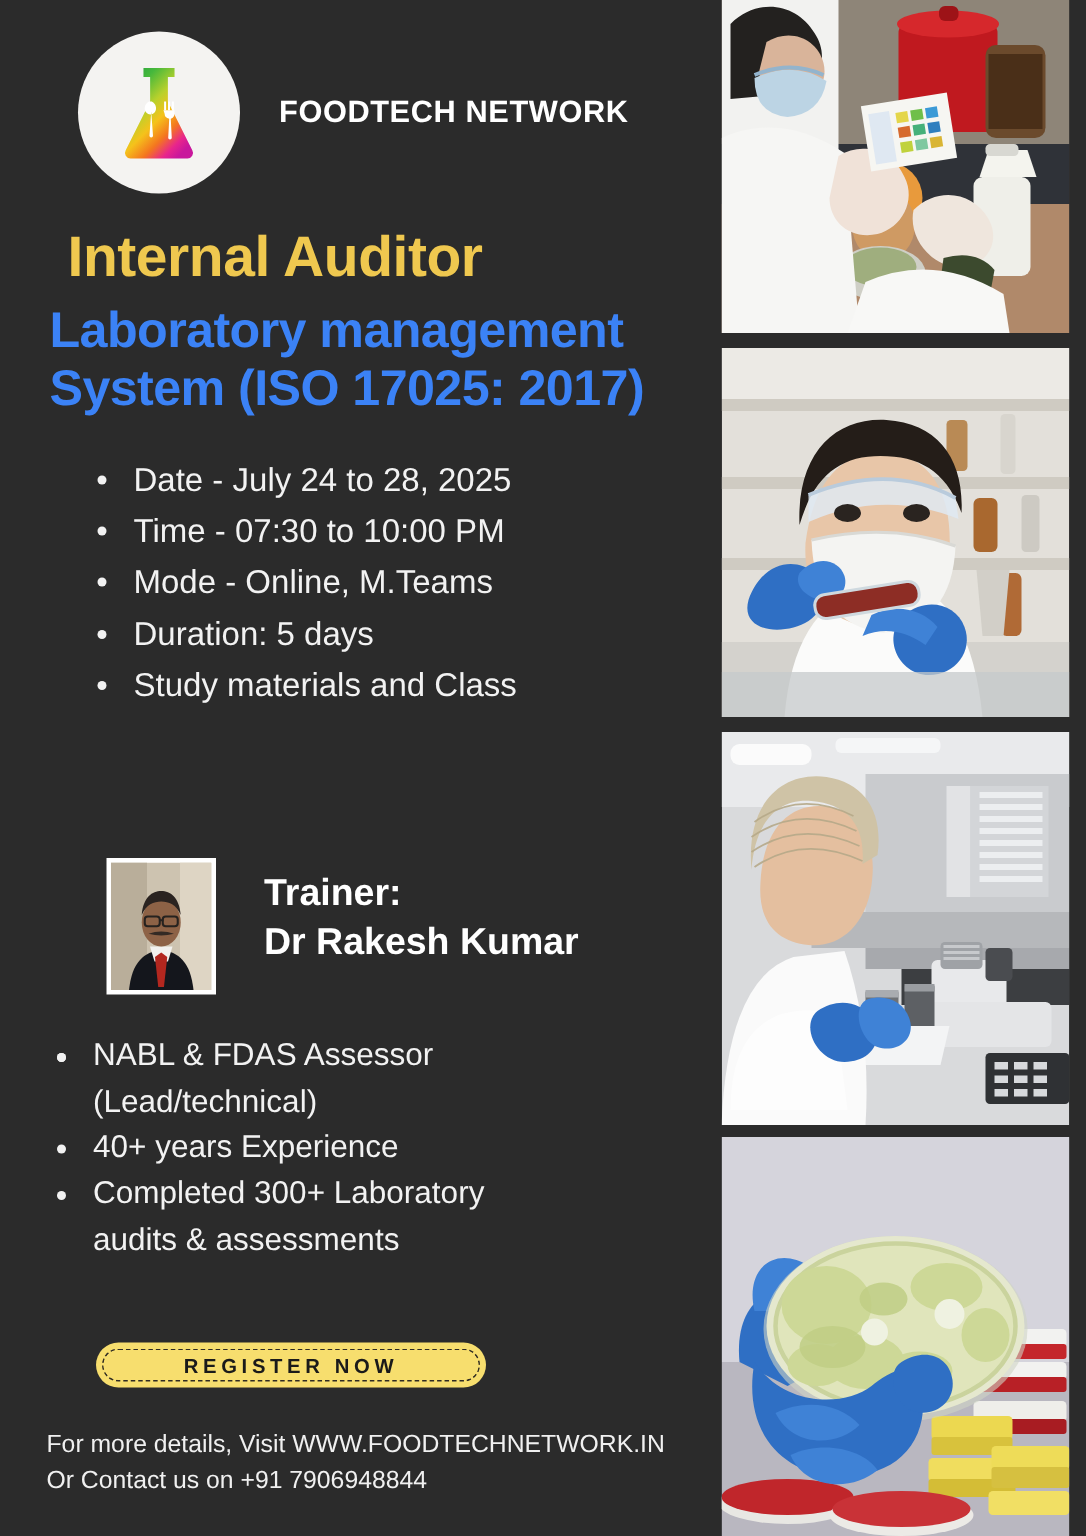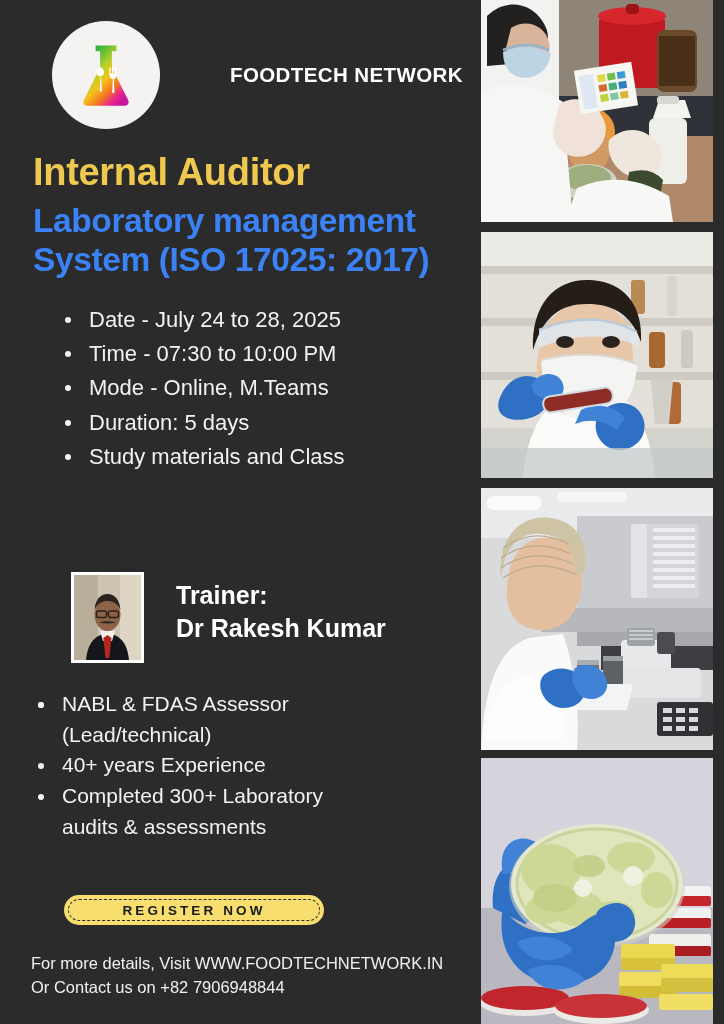--- a/index.html
+++ b/index.html
@@ -9,37 +9,38 @@
     font-family:"Liberation Sans", sans-serif;
     overflow:hidden;
     position:relative;
   }
   .poster { position:relative; width:724px; height:1024px; background:#2b2b2b; }
 
   
   .left-col { position:absolute; left:0; top:0; width:481px; height:1024px; }
 
   
-  .brand-row { position:absolute; left:52px; top:21px; display:flex; align-items:center;gap:44px; }
+  .brand-row { position:absolute; left:52px; top:21px; display:flex; align-items:center; }
   .logo-circle {
     width:108px; height:108px; border-radius:50%;
     background:#f4f3f1; display:flex; align-items:center; justify-content:center;
     flex:0 0 auto;
   }
   .logo-svg { width:74px; height:74px; display:block; }
   .brand-name {
     margin-left:26px; color:#ffffff; font-size:20.5px; font-weight:bold;
     letter-spacing:0.4px; white-space:nowrap;
   }
 
   
   .title-block { position:absolute; left:33px; top:152px; width:448px; }
   .title-yellow {
     color:#efc84f; font-size:38px; font-weight:bold; line-height:1.06;
     letter-spacing:-0.3px;
+    margin-left:12px;
   }
   .title-white {
     color:#3b82f6; font-size:33.5px; font-weight:bold; line-height:1.16;
     letter-spacing:-0.4px; margin-top:10px;
   }
   .title-white .l2 { display:block; }
 
   
   .course-list { position:absolute; left:62px; top:303px; width:415px; }
   .course-list li {
@@ -215,21 +216,21 @@
     </ul>
 
     <button class="register-btn">
       <span class="register-inner">
         <span class="register-label">REGISTER NOW</span>
       </span>
     </button>
 
     <div class="footer">
       <div>For more details, Visit WWW.FOODTECHNETWORK.IN</div>
-      <div>Or Contact us on +82 7906948844</div>
+      <div>Or Contact us on +91 7906948844</div>
     </div>
   </div>
 
   <div class="photo-col">
 
     <div class="photo p1">
       <svg viewBox="0 0 232 222" preserveAspectRatio="xMidYMid slice" aria-hidden="true">
         <rect width="232" height="222" fill="#b9b2a6"></rect>
         <rect width="232" height="96" fill="#8e8578"></rect>
         <rect y="96" width="232" height="40" fill="#2f3238"></rect>

